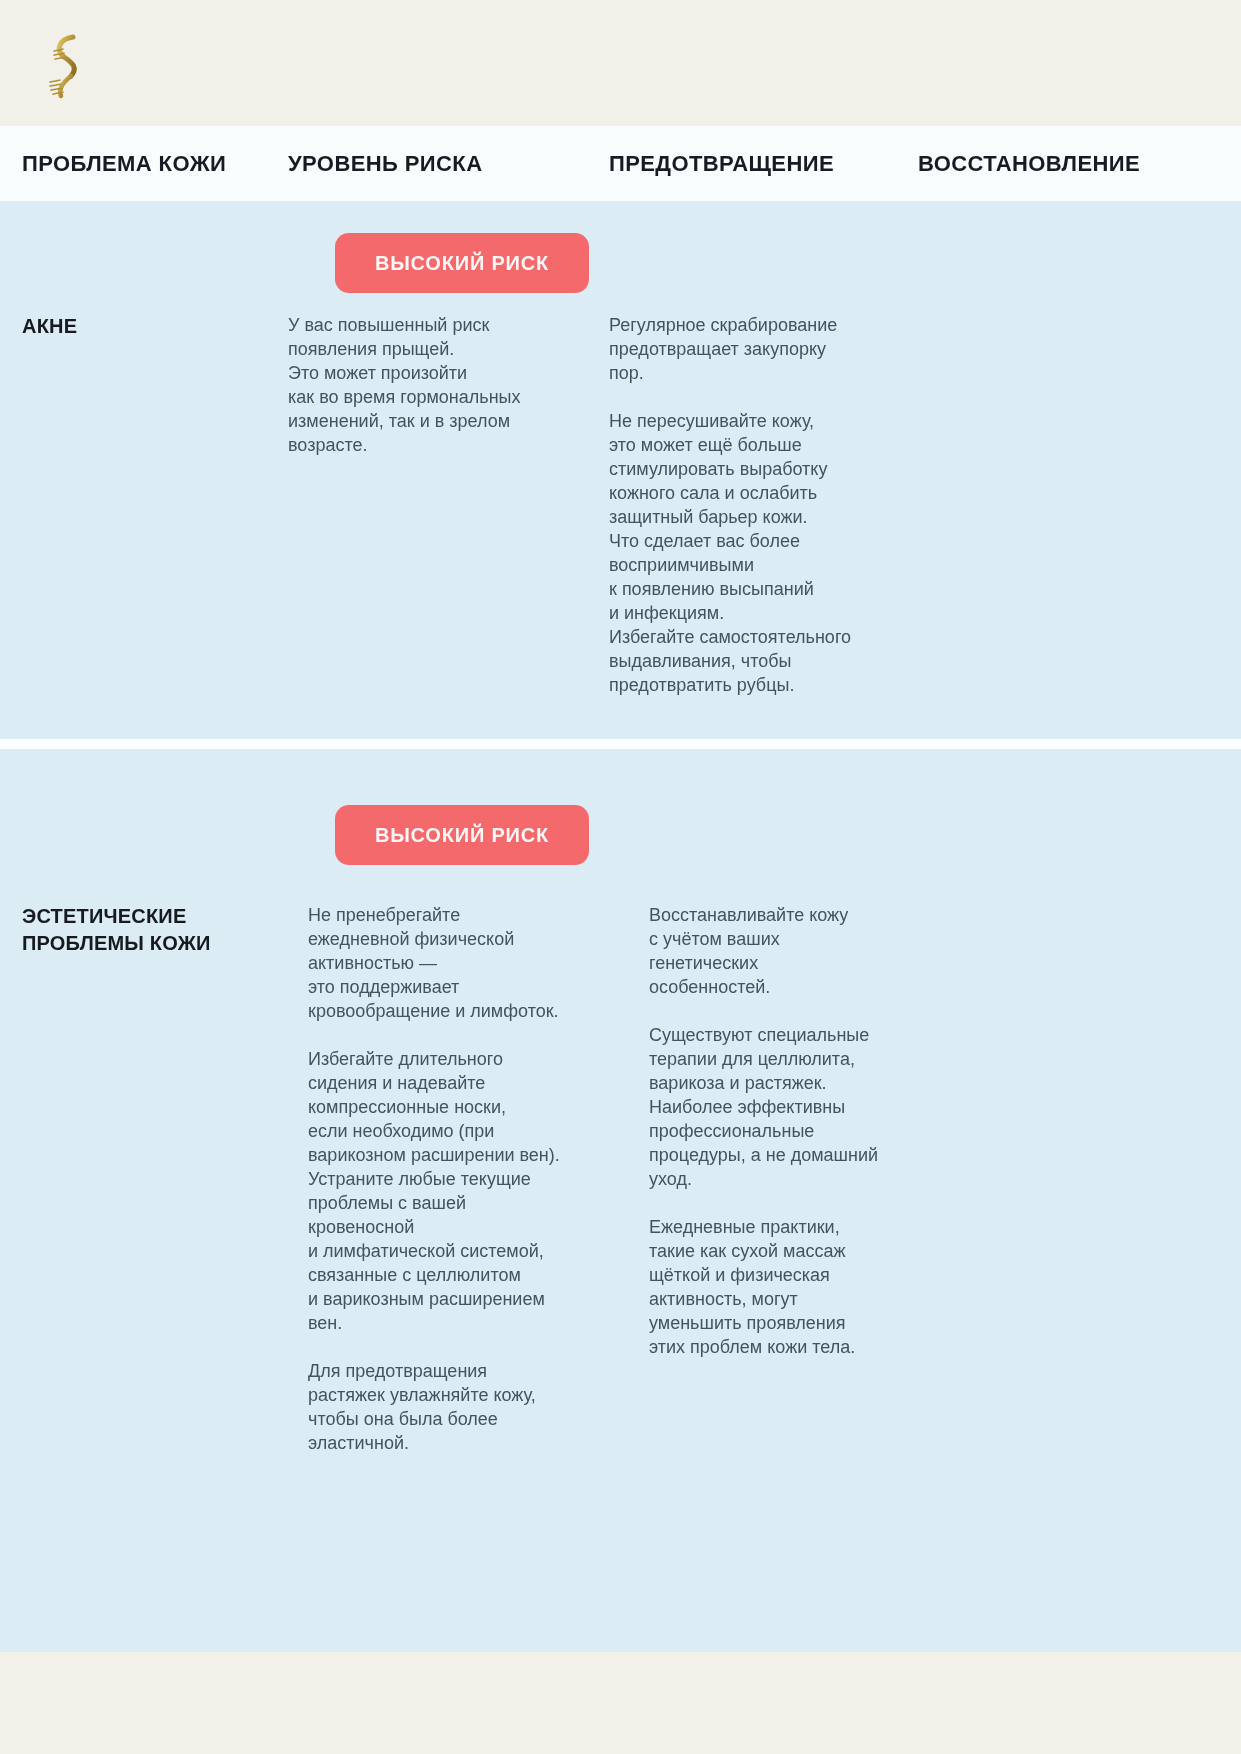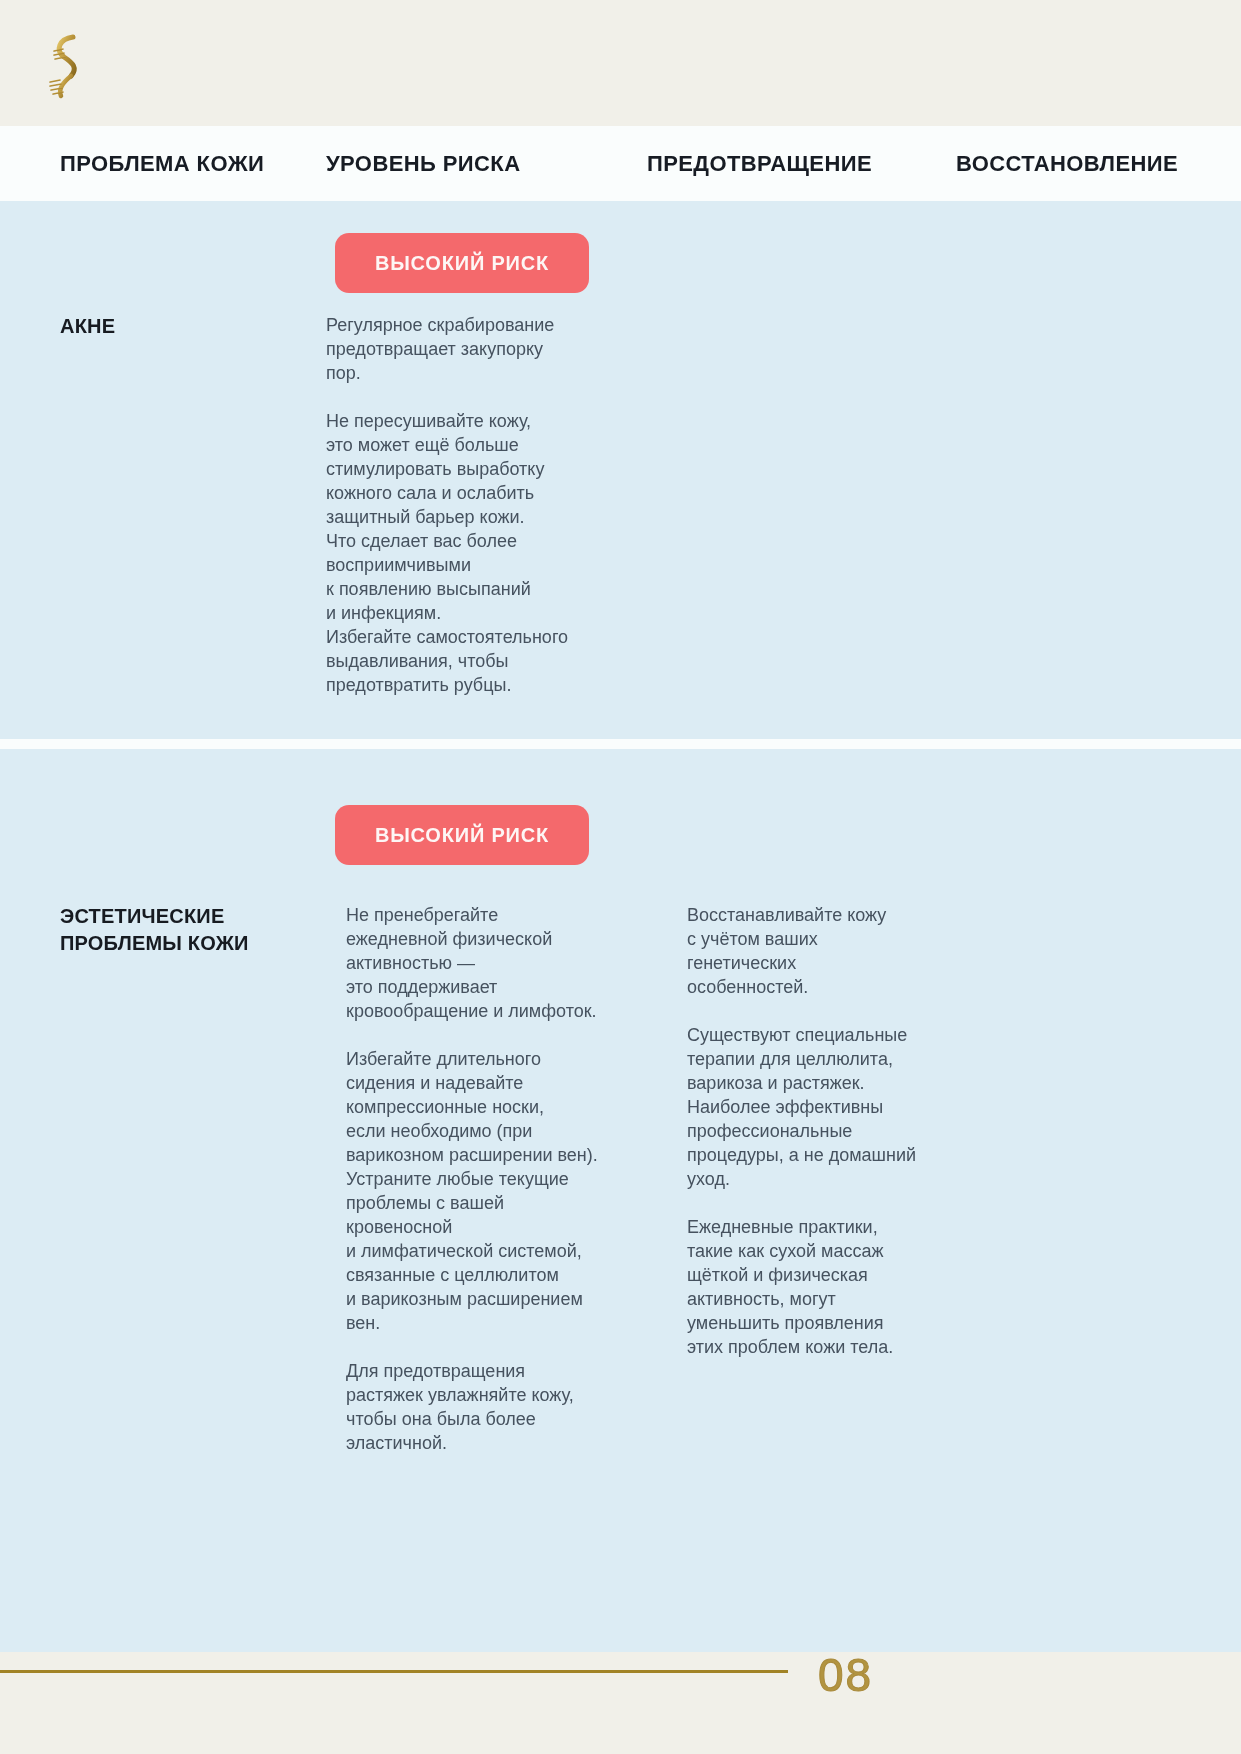--- a/index.html
+++ b/index.html
@@ -26,21 +26,21 @@
     left: 46px;
     top: 34px;
     width: 40px;
     height: 66px;
   }
 
   
   .grid-cols {
     display: grid;
     grid-template-columns: 266px 321px 309px 1fr;
-    padding-left: 60px;
+    padding-left: 22px;
     padding-right: 28px;
   }
   .header-row {
     height: 75px;
     background: #fafdfd;
     align-items: center;
   }
   .col-header {
     font-size: 22px;
     font-weight: 700;
@@ -155,20 +155,26 @@
     <div class="col-header">ПРЕДОТВРАЩЕНИЕ</div>
     <div class="col-header">ВОССТАНОВЛЕНИЕ</div>
   </div>
 
   <section class="risk-section section-1">
     <div class="badge-row">
       <span class="risk-badge">ВЫСОКИЙ РИСК</span>
     </div>
     <div class="row-grid grid-cols">
       <div class="cell problem">АКНЕ</div>
+      <div class="cell">У вас повышенный риск
+появления прыщей.
+Это может произойти
+как во время гормональных
+изменений, так и в зрелом
+возрасте.</div>
       <div class="cell">Регулярное скрабирование
 предотвращает закупорку
 пор.
 
 Не пересушивайте кожу,
 это может ещё больше
 стимулировать выработку
 кожного сала и ослабить
 защитный барьер кожи.
 Что сделает вас более
@@ -228,18 +234,14 @@
 
 Ежедневные практики,
 такие как сухой массаж
 щёткой и физическая
 активность, могут
 уменьшить проявления
 этих проблем кожи тела.</div>
     </div>
   </section>
 
-  <footer class="footer">
-    <div class="gold-line"></div>
-    <div class="page-number">08</div>
-  </footer>
 
 </div>
 
 </body></html>

